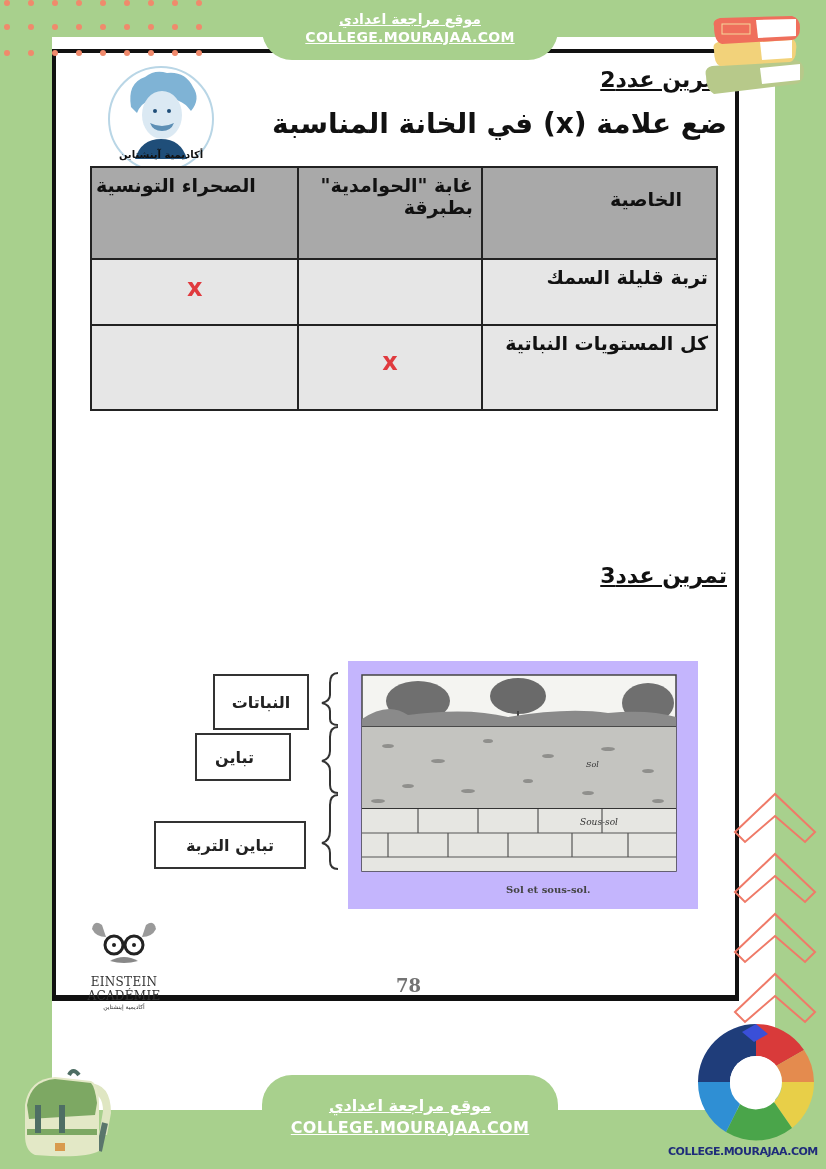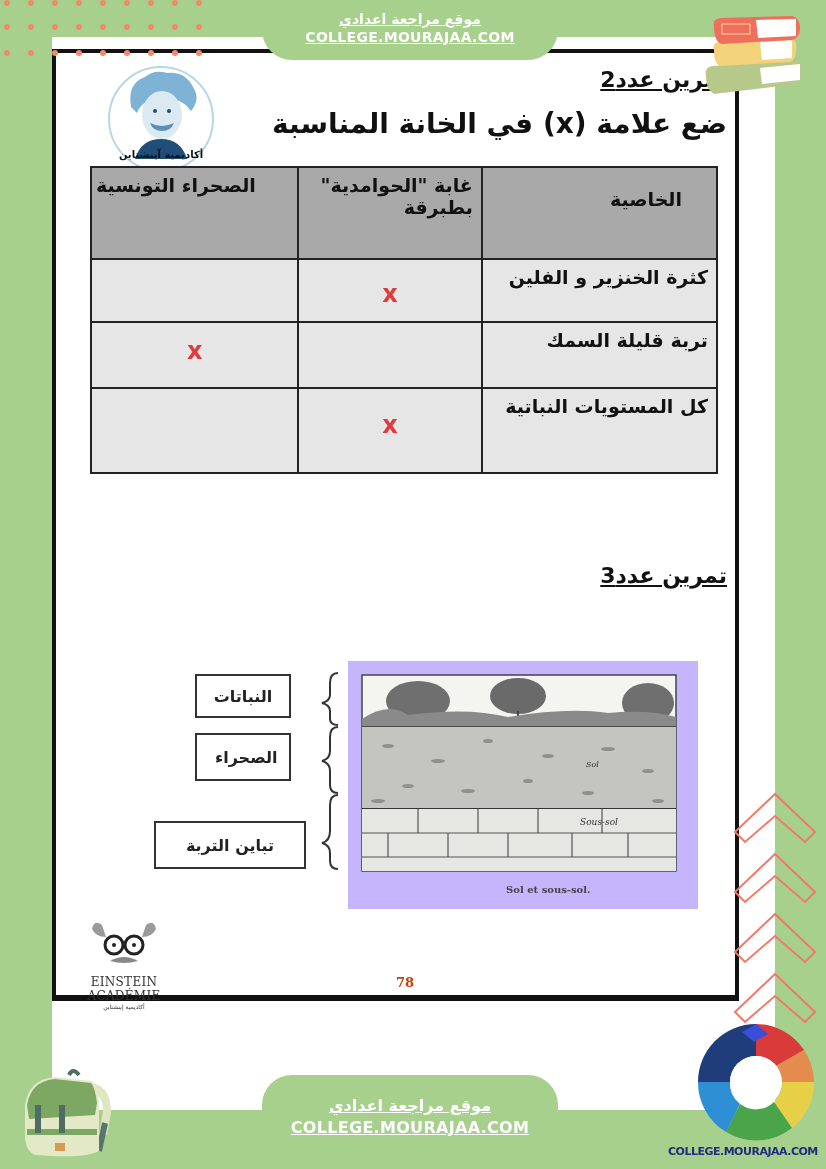--- a/index.html
+++ b/index.html
@@ -47,21 +47,21 @@
   table.props td.mark { text-align: center; color: #e03a3e; font-size: 24px; }
   .r1 td { height: 82px; } .r2 td { height: 63px; } .r3 td { height: 66px; } .r4 td { height: 85px; }
   .mark .x { display: inline-block; margin-top: 8px; }
 
   
   .label-box { position: absolute; border: 2px solid #333; background: #fff; font-size: 16px; font-weight: bold;
                display: flex; align-items: center; justify-content: center; direction: rtl; color: #222; }
   .photo { position: absolute; left: 292px; top: 608px; width: 350px; height: 248px; background: #c4b5fd; }
   .photo svg { width: 100%; height: 100%; }
 
-  .pagenum { position: absolute; left: 340px; top: 922px; font-family: "DejaVu Serif", serif; font-weight: bold; font-size: 13px; color: #c2410c; }
+  .pagenum { position: absolute; left: 340px; top: 922px; font-family: "DejaVu Serif", serif; font-weight: bold; font-size: 18px; color: #737373; }
   .ea-logo { position: absolute; left: 18px; top: 862px; width: 100px; height: 78px; text-align: center; }
   .ea-name { font-family: "DejaVu Serif", serif; font-size: 12px; color: #333; letter-spacing: 0.3px; }
   .ea-ar { font-size: 6px; color: #333; }
 
   .einstein-logo { position: absolute; left: 49px; top: 10px; width: 112px; height: 112px; }
 
   
   .books { position: absolute; left: 700px; top: 10px; width: 110px; height: 88px; }
   .backpack { position: absolute; left: 15px; top: 1055px; width: 100px; height: 110px; }
   .chevrons { position: absolute; left: 733px; top: 790px; width: 90px; height: 250px; }
@@ -129,42 +129,37 @@
   <div class="ar-text ex-title" style="top:14px;">تمرين عدد2</div>
   <div class="ar-text ex-instr" style="top:54px;">ضع علامة (x) في الخانة المناسبة</div>
 
   <table class="props">
     <tbody>
         <tr>
       <th class="c1">الخاصية</th>
       <th class="c2">غابة "الحوامدية" بطبرقة</th>
       <th class="c3">الصحراء التونسية</th>
     </tr>
-    <tr class="r2">
-      <td>كثرة الخنزير و الفلين</td>
-      <td class="mark"><span class="x" style="margin-top:14px">x</span></td>
-      <td class="mark"><span class="x"></span></td>
-    </tr>
     <tr class="r3">
       <td>تربة قليلة السمك</td>
       <td class="mark"><span class="x"></span></td>
       <td class="mark"><span class="x" style="margin-top:8px">x</span></td>
     </tr>
     <tr class="r4">
       <td>كل المستويات النباتية</td>
       <td class="mark"><span class="x" style="margin-top:16px">x</span></td>
       <td class="mark"><span class="x"></span></td>
     </tr>
   </tbody>
     </table>
 
   <div class="ar-text ex-title" style="top:510px;">تمرين عدد3</div>
 
-  <div class="label-box" style="left:139px;top:621px;width:96px;height:44px;">النباتات</div>
-  <div class="label-box" style="left:139px;top:680px;width:96px;height:48px;justify-content:flex-end;padding-left:18px;">الصحراء</div>
+  <div class="label-box" style="left:157px;top:621px;width:96px;height:56px;">النباتات</div>
+  <div class="label-box" style="left:139px;top:680px;width:96px;height:48px;justify-content:flex-end;padding-left:18px;">تباين</div>
   <div class="label-box" style="left:98px;top:768px;width:152px;height:48px;">تباين التربة</div>
 
   <svg style="position:absolute;left:258px;top:618px;width:30px;height:200px;">
     <path d="M24 2 Q16 2 16 12 L16 24 Q16 30 8 32 Q16 34 16 40 L16 48 Q16 54 24 54" fill="none" stroke="#333" stroke-width="2"></path>
     <path d="M24 56 Q16 56 16 66 L16 80 Q16 88 8 90 Q16 92 16 100 L16 114 Q16 122 24 122" fill="none" stroke="#333" stroke-width="2"></path>
     <path d="M24 124 Q16 124 16 134 L16 160 Q16 170 8 172 Q16 174 16 182 L16 190 Q16 198 24 198" fill="none" stroke="#333" stroke-width="2"></path>
   </svg>
 
   <div class="photo">
     <svg viewBox="0 0 350 248" preserveAspectRatio="none">

